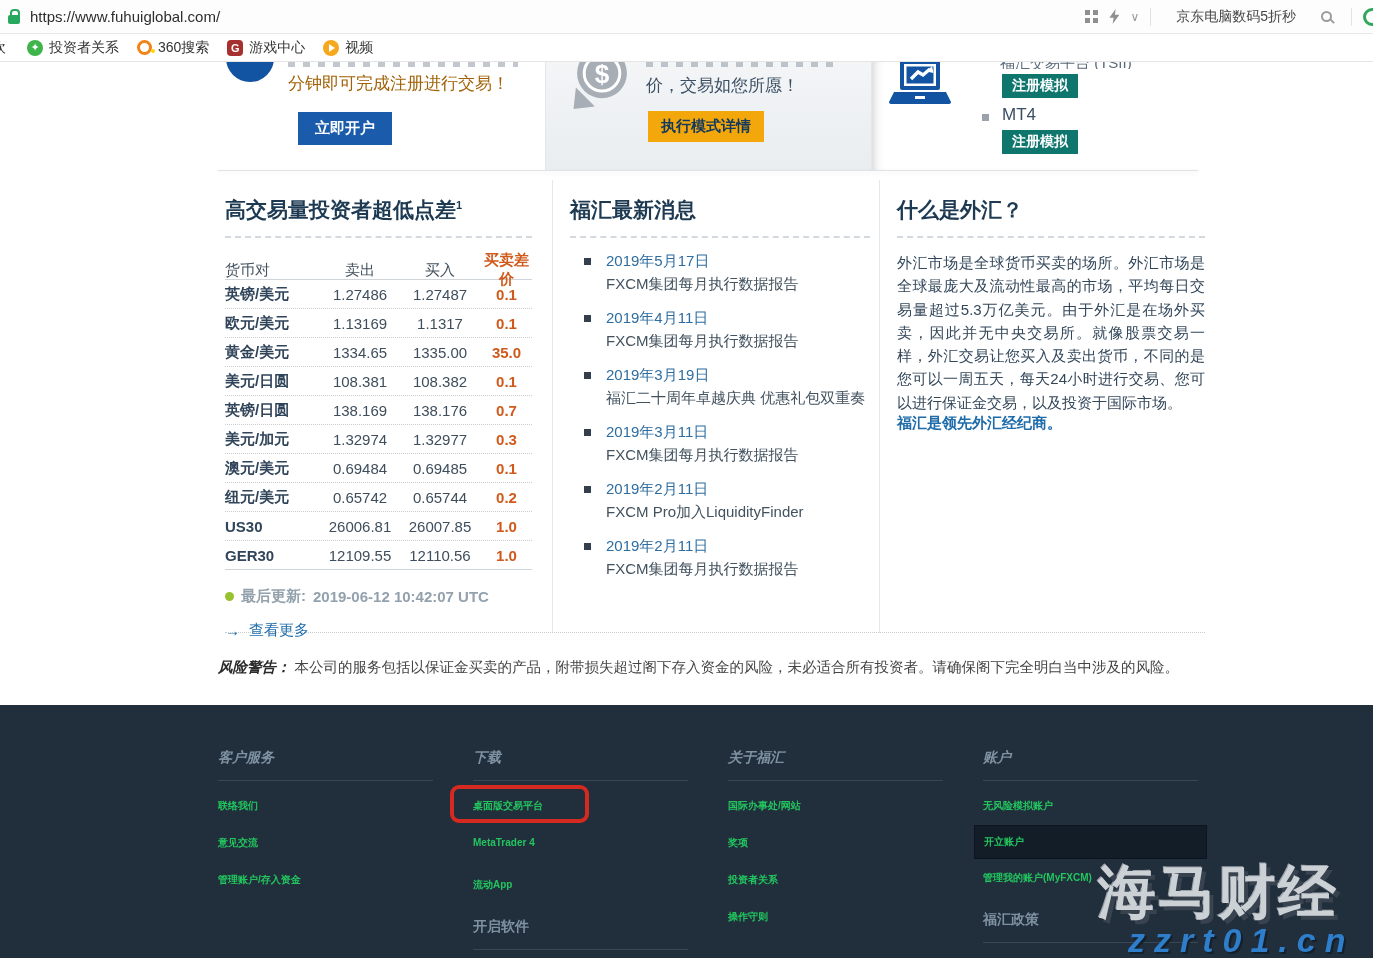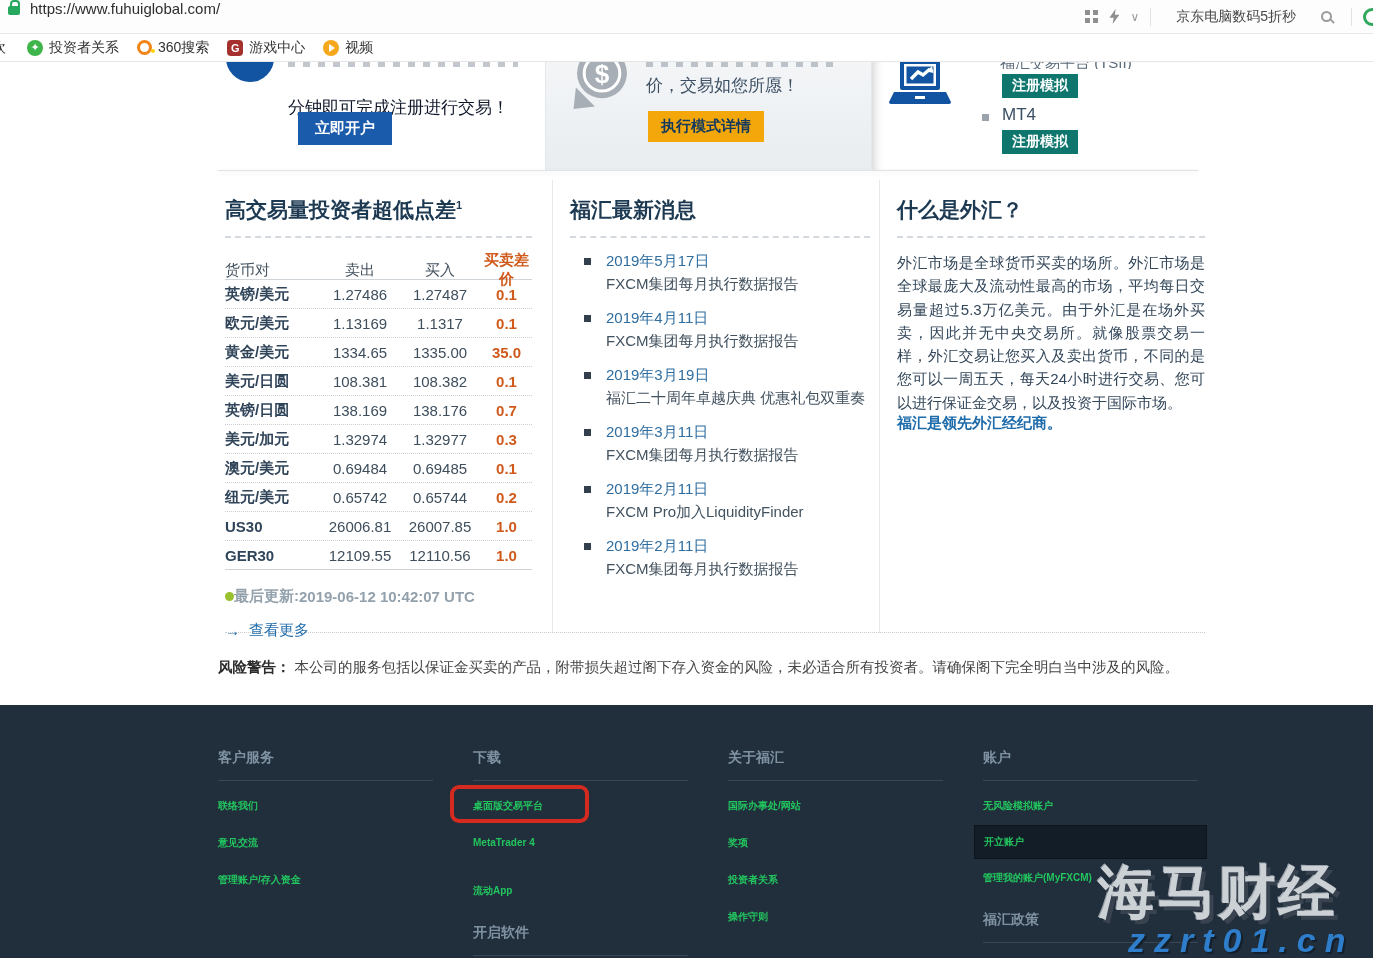--- a/index.html
+++ b/index.html
@@ -1,21 +1,21 @@
 <!DOCTYPE html>
 <html><head>
 <meta charset="utf-8">
 <style>
   * { box-sizing: border-box; }
   body { margin:0; font-family:"Liberation Sans","DejaVu Sans",sans-serif; }
   .page { position:relative; width:1373px; height:958px; background:#fff; overflow:hidden; }
 
   
   .addr { position:absolute; top:0; left:0; right:0; height:34px; background:#fdfdfd;
-          border-bottom:1px solid #e8e8e8; display:flex; }
+          border-bottom:1px solid #e8e8e8; display:flex; align-items:center; }
   .lock { width:12px; height:9px; background:#27a85f; border-radius:2px; position:relative; margin:6px 0 0 8px; flex:none;}
   .lock:before { content:""; position:absolute; top:-6px; left:2px; width:6px; height:7px;
                  border:2px solid #27a85f; border-bottom:none; border-radius:4px 4px 0 0; }
   .url { margin-left:10px; font-size:15px; color:#2e2e2e; }
   .addr-right { margin-left:auto; display:flex; align-items:center; gap:11px; padding-right:4px; }
   .grid-icon { width:13px; height:13px; flex:none;
      background: linear-gradient(#8f8f8f,#8f8f8f) 0 0/5px 5px no-repeat,
                  linear-gradient(#8f8f8f,#8f8f8f) 8px 0/5px 5px no-repeat,
                  linear-gradient(#8f8f8f,#8f8f8f) 0 8px/5px 5px no-repeat,
                  linear-gradient(#8f8f8f,#8f8f8f) 8px 8px/5px 5px no-repeat; }
@@ -49,21 +49,21 @@
   
   .hero { position:absolute; top:62px; left:218px; width:980px; height:108px; }
   .card { position:absolute; top:0; height:108px; overflow:hidden; }
   .card1 { left:0; width:327px; background:#fff; }
   .card2 { left:327px; width:327px; background:linear-gradient(#f3f5f7,#e9edf0);
            border-left:1px solid #e4e7ea; border-right:1px solid #e4e7ea; }
   .card3 { left:654px; width:326px; background:#fff; box-shadow:inset 10px 0 12px -10px rgba(0,0,0,.25); }
   .cut-strip { position:absolute; top:0; height:5px; opacity:.55;
      background:repeating-linear-gradient(90deg,#8f9aa4 0 7px,transparent 7px 15px); }
   .c1-circle { position:absolute; left:8px; top:-28px; width:48px; height:48px; border-radius:50%; background:#1254a2; }
-  .c1-text { position:absolute; left:70px; top:10px; font-size:17px; color:#0f172a; white-space:nowrap;margin-top:24px; }
+  .c1-text { position:absolute; left:70px; top:10px; font-size:17px; color:#a16207; white-space:nowrap; }
   .btn-open { position:absolute; left:80px; top:50px; background:#1a5cab; color:#fff;
               font-size:15px; font-weight:bold; padding:7px 17px; border:none; cursor:pointer; }
   .c2-icon { position:absolute; left:18px; top:-22px; }
   .c2-text { position:absolute; left:100px; top:12px; font-size:17px; color:#3c4f63; white-space:nowrap; }
   .btn-exec { position:absolute; left:102px; top:49px; background:#f3a70b; color:#13395e;
               font-size:15px; font-weight:bold; padding:6px 13px; border:none; cursor:pointer; }
   .c3-icon { position:absolute; left:16px; top:-2px; }
   .c3-title { position:absolute; left:128px; top:-8px; height:15px; overflow:hidden;
               font-size:15px; color:#5a6b7a; white-space:nowrap; }
   .btn-demo { position:absolute; background:#0f766e; color:#fff; font-size:14px; font-weight:bold;
@@ -88,43 +88,43 @@
 
   .ratetable { margin-top:13px; }
   .trow { display:grid; grid-template-columns:96px 78px 82px 51px; align-items:center; height:29px;
           border-bottom:1px dotted #c9ced3; font-size:15px; color:#3e4e5c; }
   .trow.header { color:#44525f; border-bottom:1px solid #cfd4d9; }
   .trow.last { border-bottom:1px solid #cfd4d9; }
   .pair { font-weight:bold; color:#31455a; }
   .num { text-align:center; }
   .spread { font-weight:bold; color:#cf5a1c; text-align:center; }
   .h-spread { font-weight:bold; color:#cf5a1c; text-align:center; }
-  .update { margin-top:17px; font-size:15px; font-weight:bold; color:#93a1ac; display:flex; align-items:center; }
+  .update { margin-top:17px; font-size:15px; font-weight:bold; color:#93a1ac; display:flex; align-items:center; gap:7px; }
   .dot { width:9px; height:9px; border-radius:50%; background:#98c02f; flex:none; }
   .more { margin-top:15px; font-size:15px; color:#1f6cab; display:flex; align-items:center; gap:9px; cursor:pointer; }
 
   .news-list { margin-top:14px; }
   .nitem { position:relative; padding-left:36px; margin-bottom:15px; }
   .nbullet { position:absolute; left:14px; top:6px; width:7px; height:7px; background:#333f4c; }
   .ndate { font-size:15px; color:#2e6da0; margin-bottom:4px; cursor:pointer; }
   .ntext { font-size:15px; color:#42525f; }
 
   .fx-body { margin-top:13px; font-size:15px; line-height:1.55; color:#33475a; text-align:justify; }
   .fx-link { font-size:15px; color:#1f6cab; font-weight:bold; cursor:pointer; }
   .dotline { position:absolute; top:452px; left:0; width:980px; border-top:1px dotted #c6ccd2; }
 
   
   .risk { position:absolute; top:658px; left:218px; width:980px; font-size:14.5px; color:#454545; }
-  .risk b { color:#2b2b2b; }
+  .risk b { color:#2b2b2b;font-style:italic; }
 
   
   .footer { position:absolute; top:705px; left:0; width:1373px; height:253px; background:#212e3c; }
   .fcol { position:absolute; top:0; width:215px; }
   .fhead { margin-top:44px; font-size:14px; font-weight:bold; color:#7e92a2;
-           padding-bottom:13px; border-bottom:1px solid #394655; }
+           padding-bottom:13px; border-bottom:1px solid #394655;font-style:italic; }
   .fsubhead { margin-top:24px; font-size:14px; font-weight:bold; color:#7e92a2;
               padding-bottom:13px; border-bottom:1px solid #394655; }
   .flinks { margin-top:16px; }
   .flink { font-size:10px; font-weight:bold; color:#22c55e; line-height:18px; margin-bottom:12px; cursor:pointer; }
   .hl-item { background:#131d28; border:1px solid #0c141d; padding:7px 9px; margin:0 -9px 10px -9px; }
   .red-box { position:absolute; left:450px; top:80px; width:139px; height:38px;
              border:4px solid #d42a20; border-radius:9px; pointer-events:none; }
 
   
   .wm1 { position:absolute; left:1098px; top:854px; font-size:58px; font-weight:bold; color:#ccd1d6;
@@ -353,21 +353,21 @@
         <div class="flink" style="margin-bottom:19px;">联络我们</div>
         <div class="flink" style="margin-bottom:19px;">意见交流</div>
         <div class="flink">管理账户/存入资金</div>
       </div>
     </div>
 
     <div class="fcol" style="left:473px;">
       <div class="fhead">下载</div>
       <div class="flinks">
         <div class="flink" style="margin-bottom:19px;">桌面版交易平台</div>
-        <div class="flink" style="margin-bottom:30px;">MetaTrader 4</div>
+        <div class="flink" style="margin-bottom:24px;">MetaTrader 4</div>
         <div class="flink">流动App</div>
       </div>
       <div class="fsubhead">开启软件</div>
 
     </div>
 
     <div class="fcol" style="left:983px;">
       <div class="fhead">账户</div>
       <div class="flinks">
         <div class="flink" style="margin-bottom:10px;">无风险模拟账户</div>

